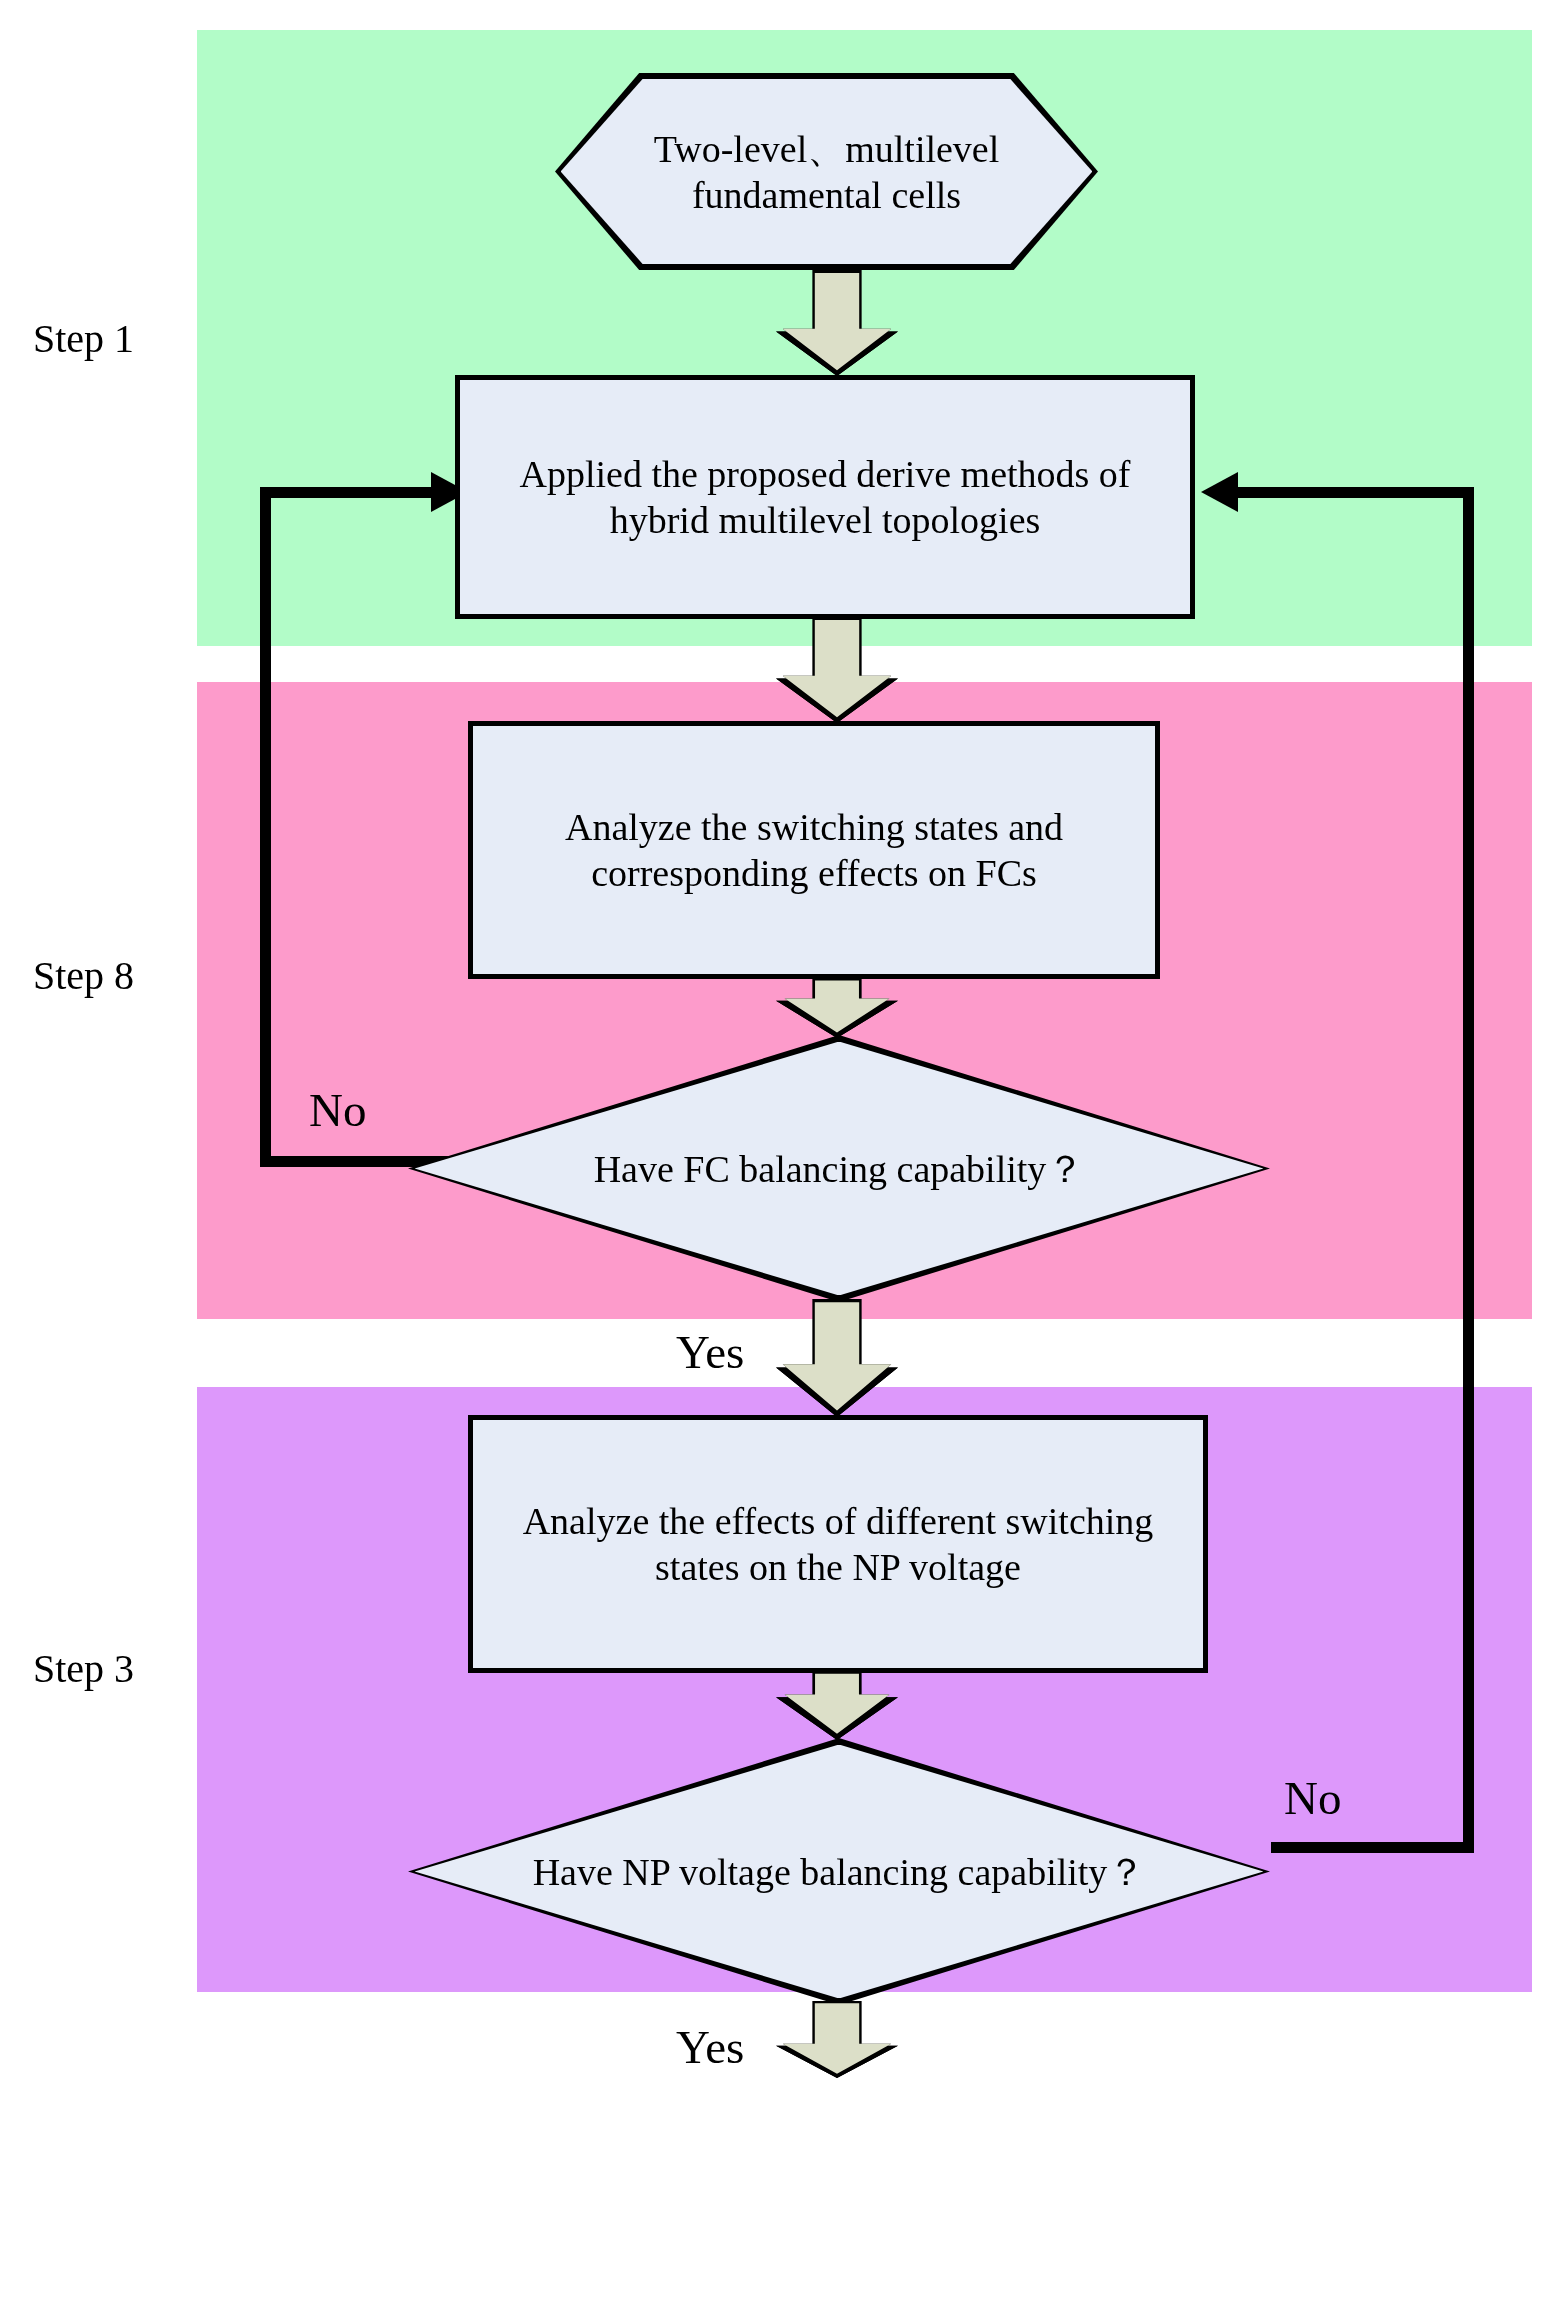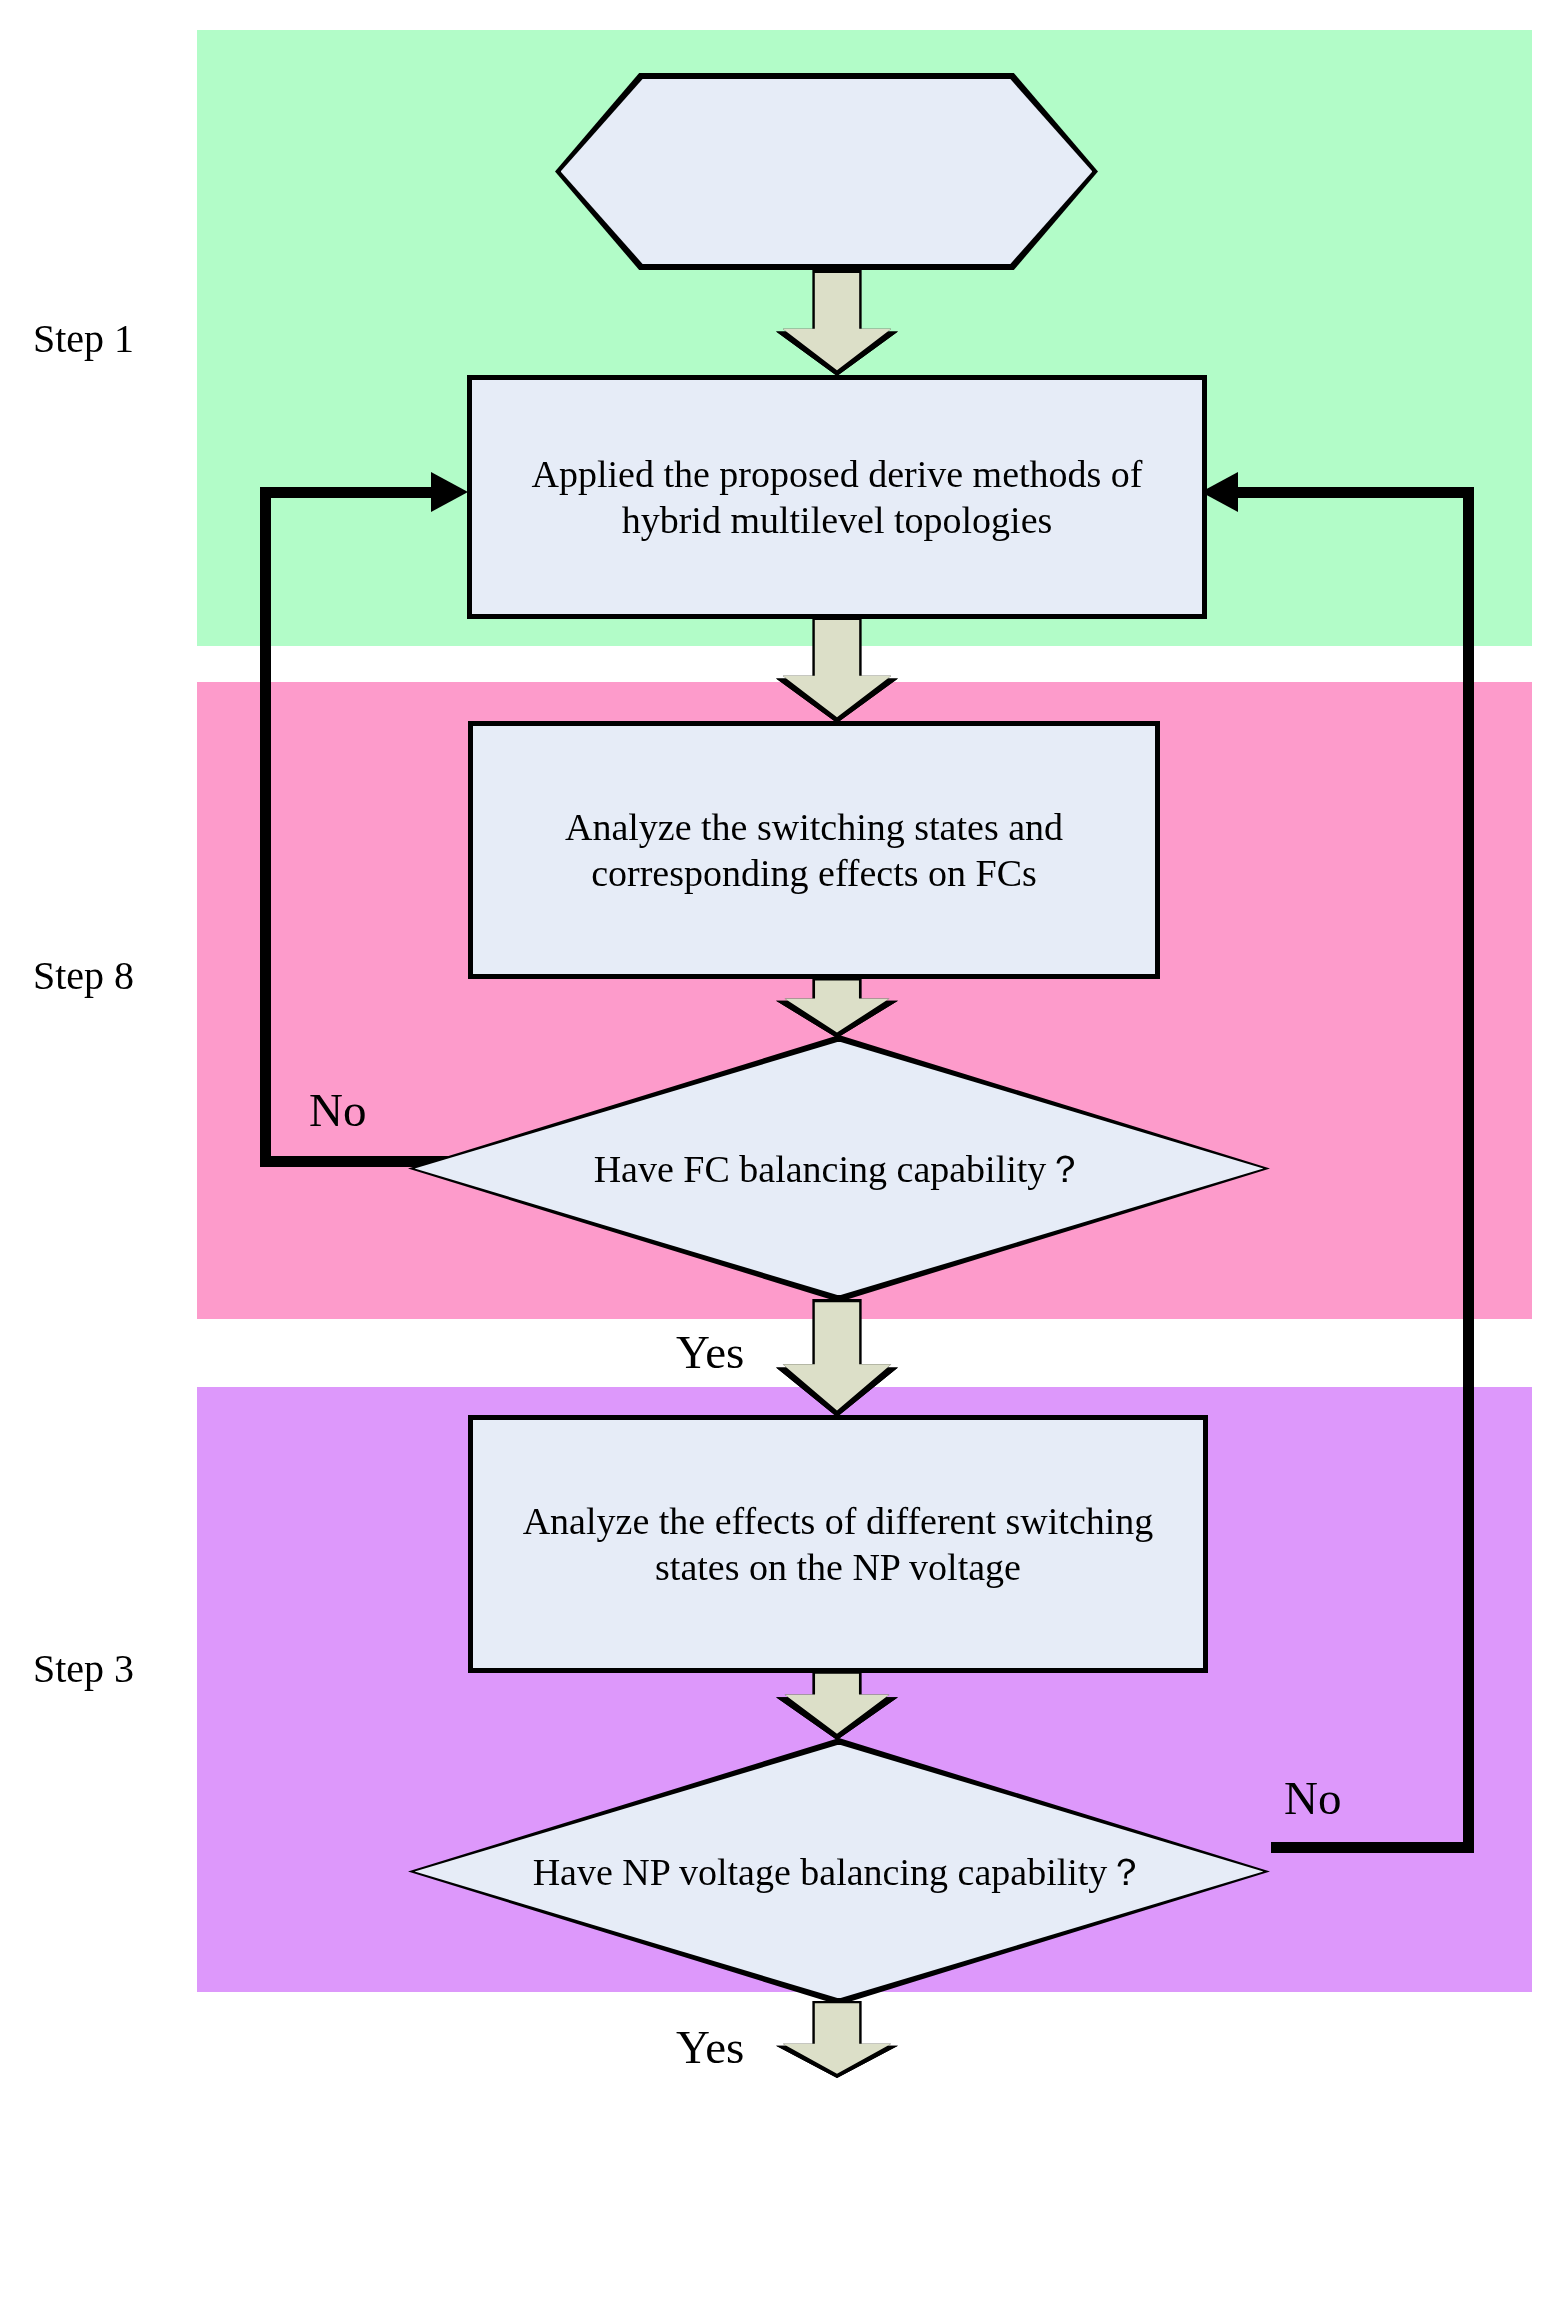--- a/index.html
+++ b/index.html
@@ -53,21 +53,21 @@
     pointer-events: none;
   }
 
   
   .proc-box {
     position: absolute;
     background: #e6ecf7;
     border: 5.6px solid #000;
     box-sizing: border-box;
   }
-  #box-derive   { left: 467px; top: 375px;  width: 740px; height: 244px; }
+  #box-derive   { left: 455px; top: 375px;  width: 740px; height: 244px; }
   #box-analyze-fc { left: 468px; top: 721px; width: 692px; height: 258px; }
   #box-analyze-np { left: 468px; top: 1415px; width: 740px; height: 258px; }
 
   
   #hex-start {
     position: absolute;
     left: 555px;
     top: 73px;
     width: 543px;
     height: 197px;
@@ -216,20 +216,21 @@
   <div class="arrowhead right" id="arrowhead-left-loop"></div>
 
   <div class="wire" id="wire-right-h-bottom"></div>
   <div class="wire" id="wire-right-v"></div>
   <div class="wire" id="wire-right-h-top"></div>
   <div class="arrowhead left" id="arrowhead-right-loop"></div>
 
   <div id="hex-start">
     <div class="hex-shape"></div>
     <div class="hex-inner"></div>
+    <div class="node-text">Two-level、multilevel fundamental cells</div>
   </div>
 
   <div class="block-arrow" id="arrow-start-to-derive">
     <div class="arrow-shape"></div>
     <div class="arrow-inner"></div>
   </div>
 
   <div class="proc-box" id="box-derive">
     <div class="node-text">Applied the proposed derive methods of hybrid multilevel topologies</div>
   </div>

